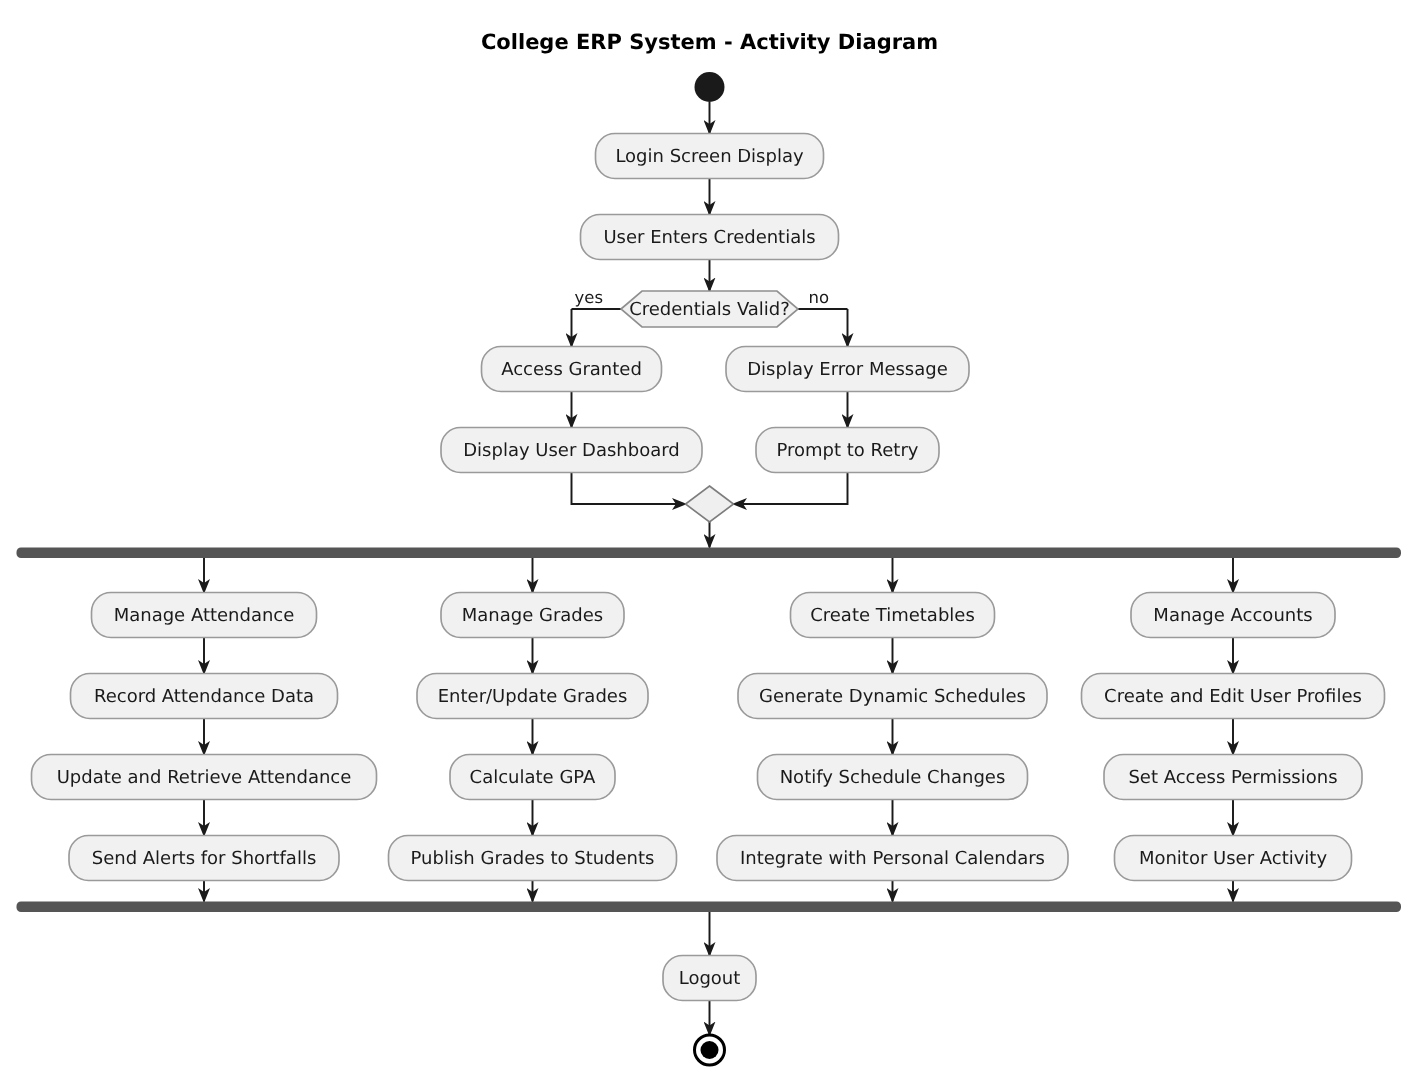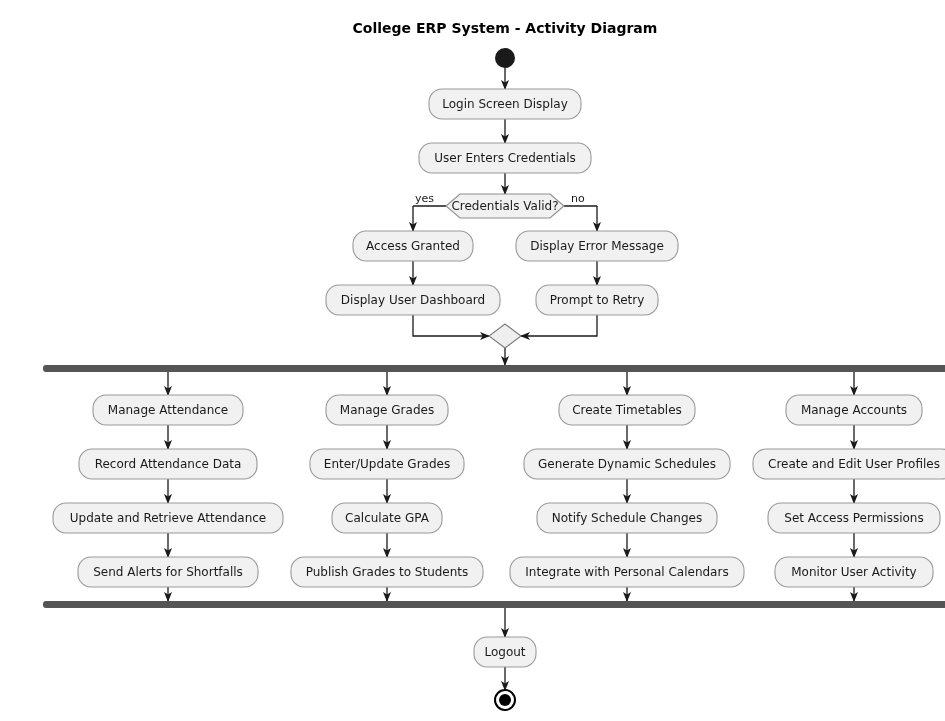--- a/index.html
+++ b/index.html
@@ -11,21 +11,20 @@
   body {
     width: 945px;
     height: 721px;
     font-family: "DejaVu Sans", sans-serif;
     overflow: hidden;
   }
   #diagram-root {
     position: relative;
     width: 909px;
     height: 721px;
-    padding-left: 32px;
   }
   svg#activity-diagram {
     display: block;
     width: 945px;
     height: 721px;
     background: #ffffff;
   }
   .diagram-title {
     font-family: "DejaVu Sans", sans-serif;
     font-size: 14px;

